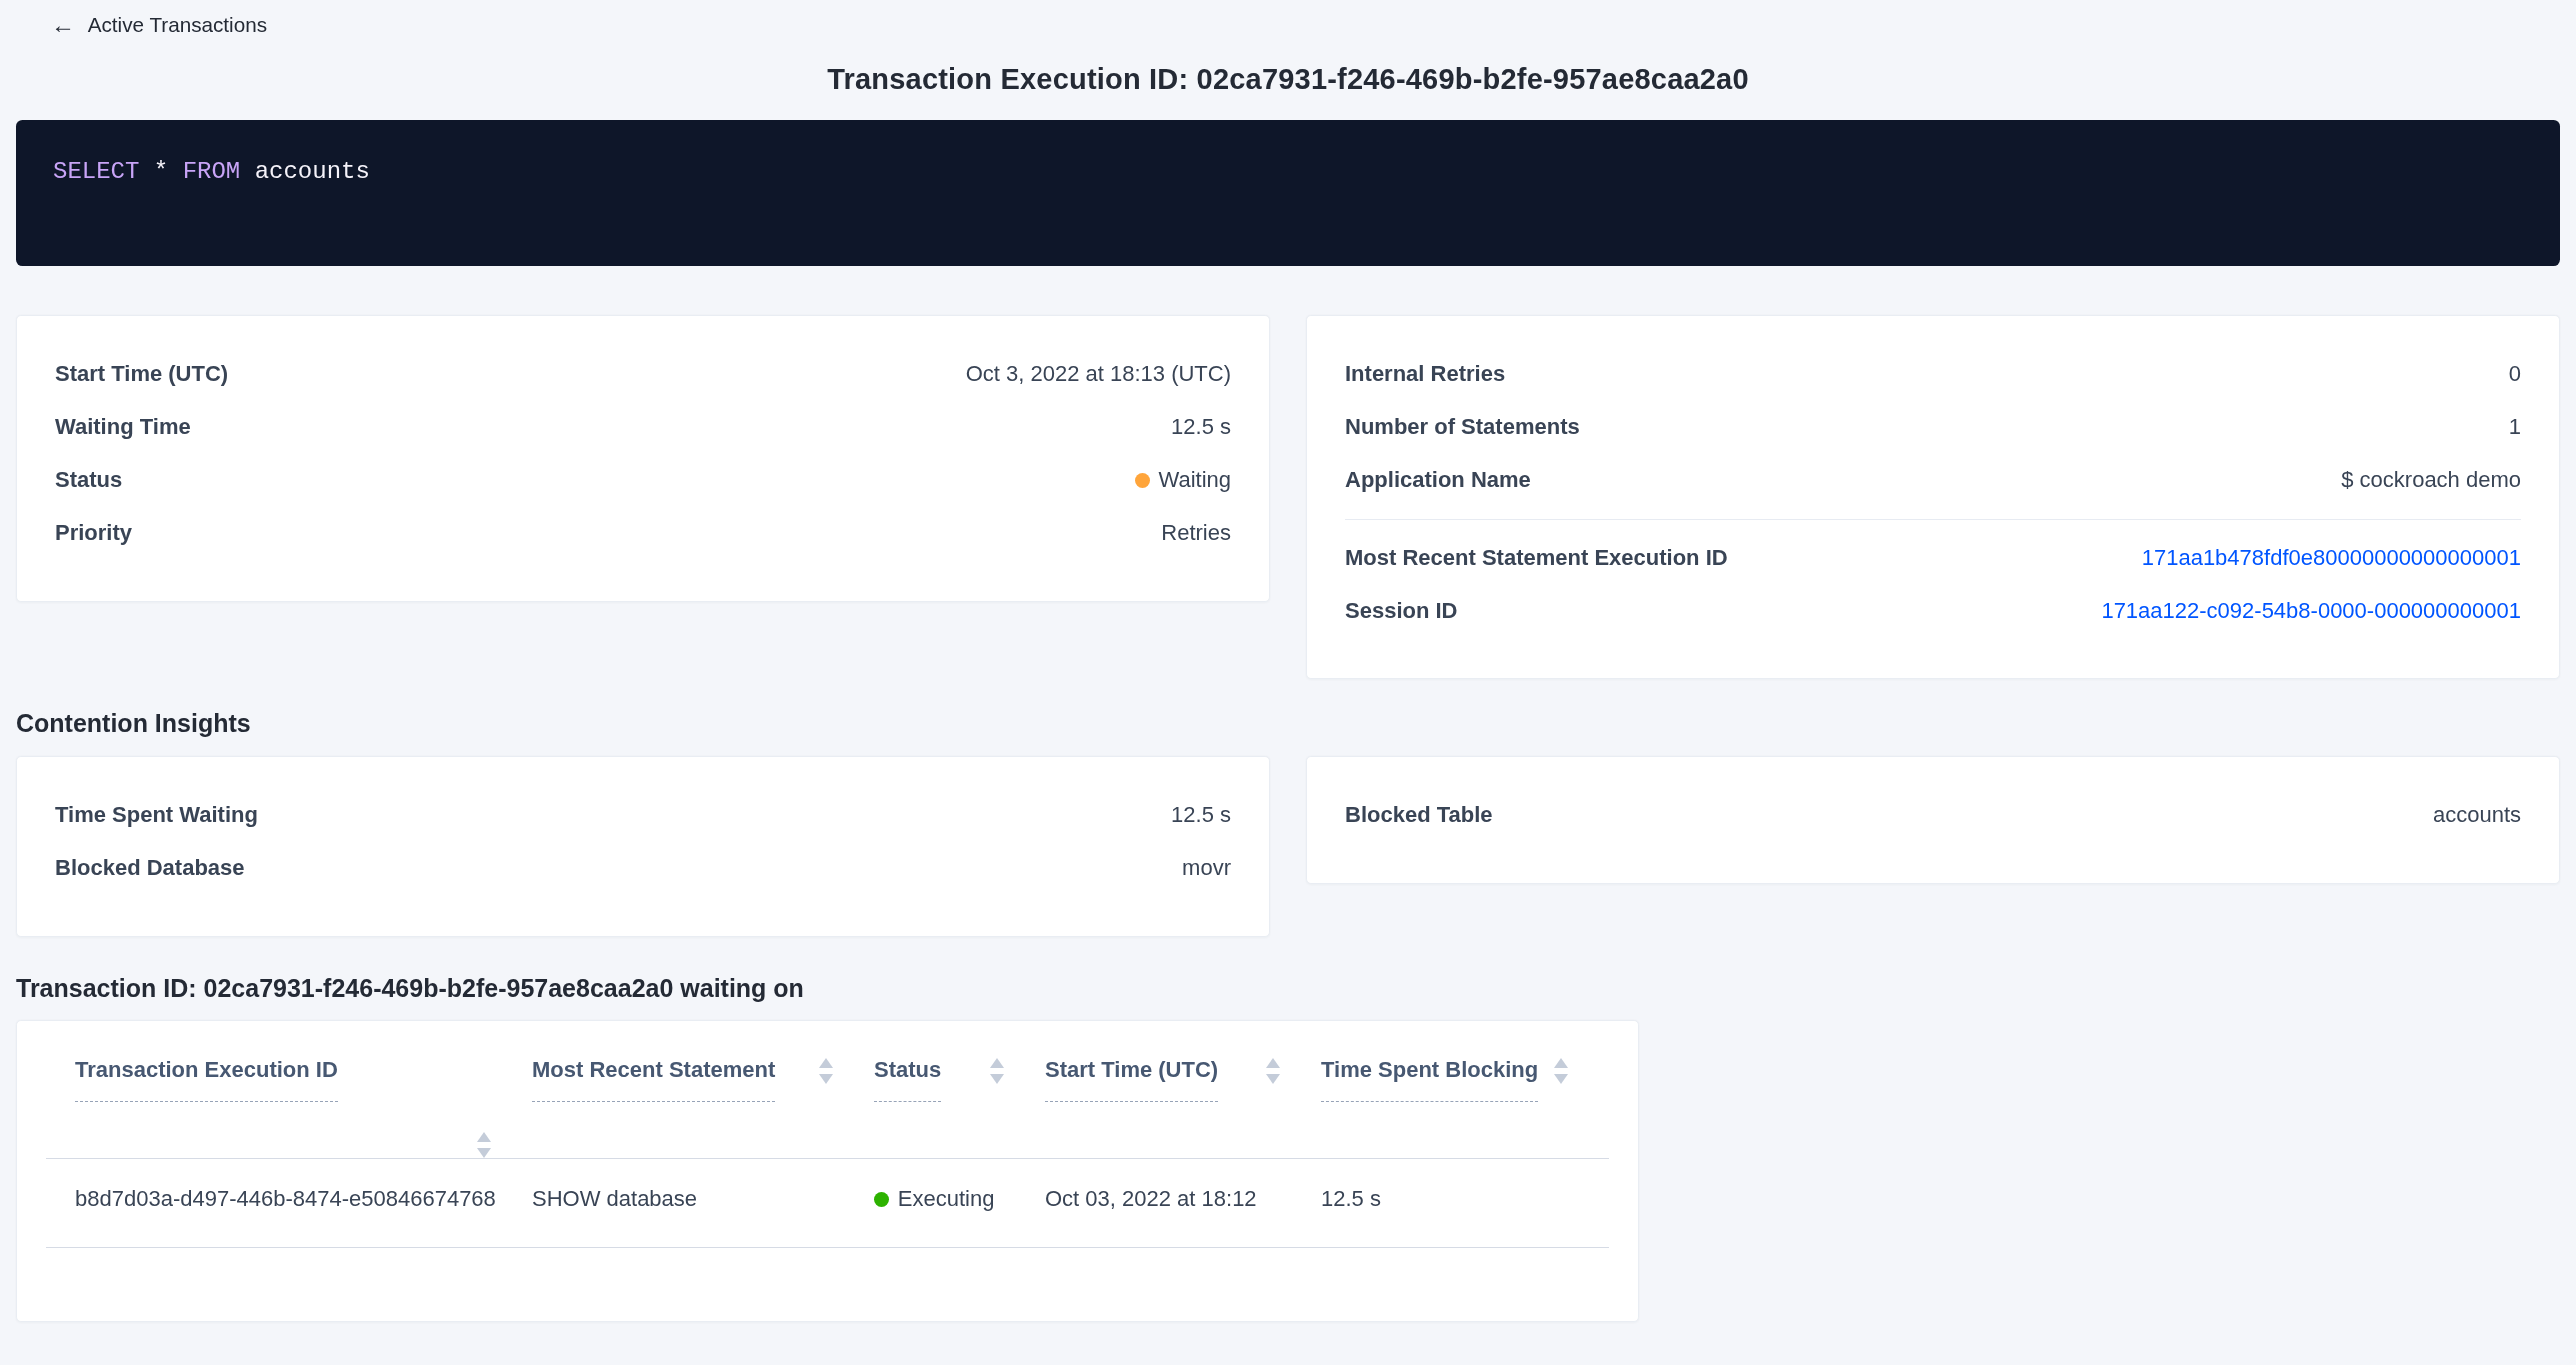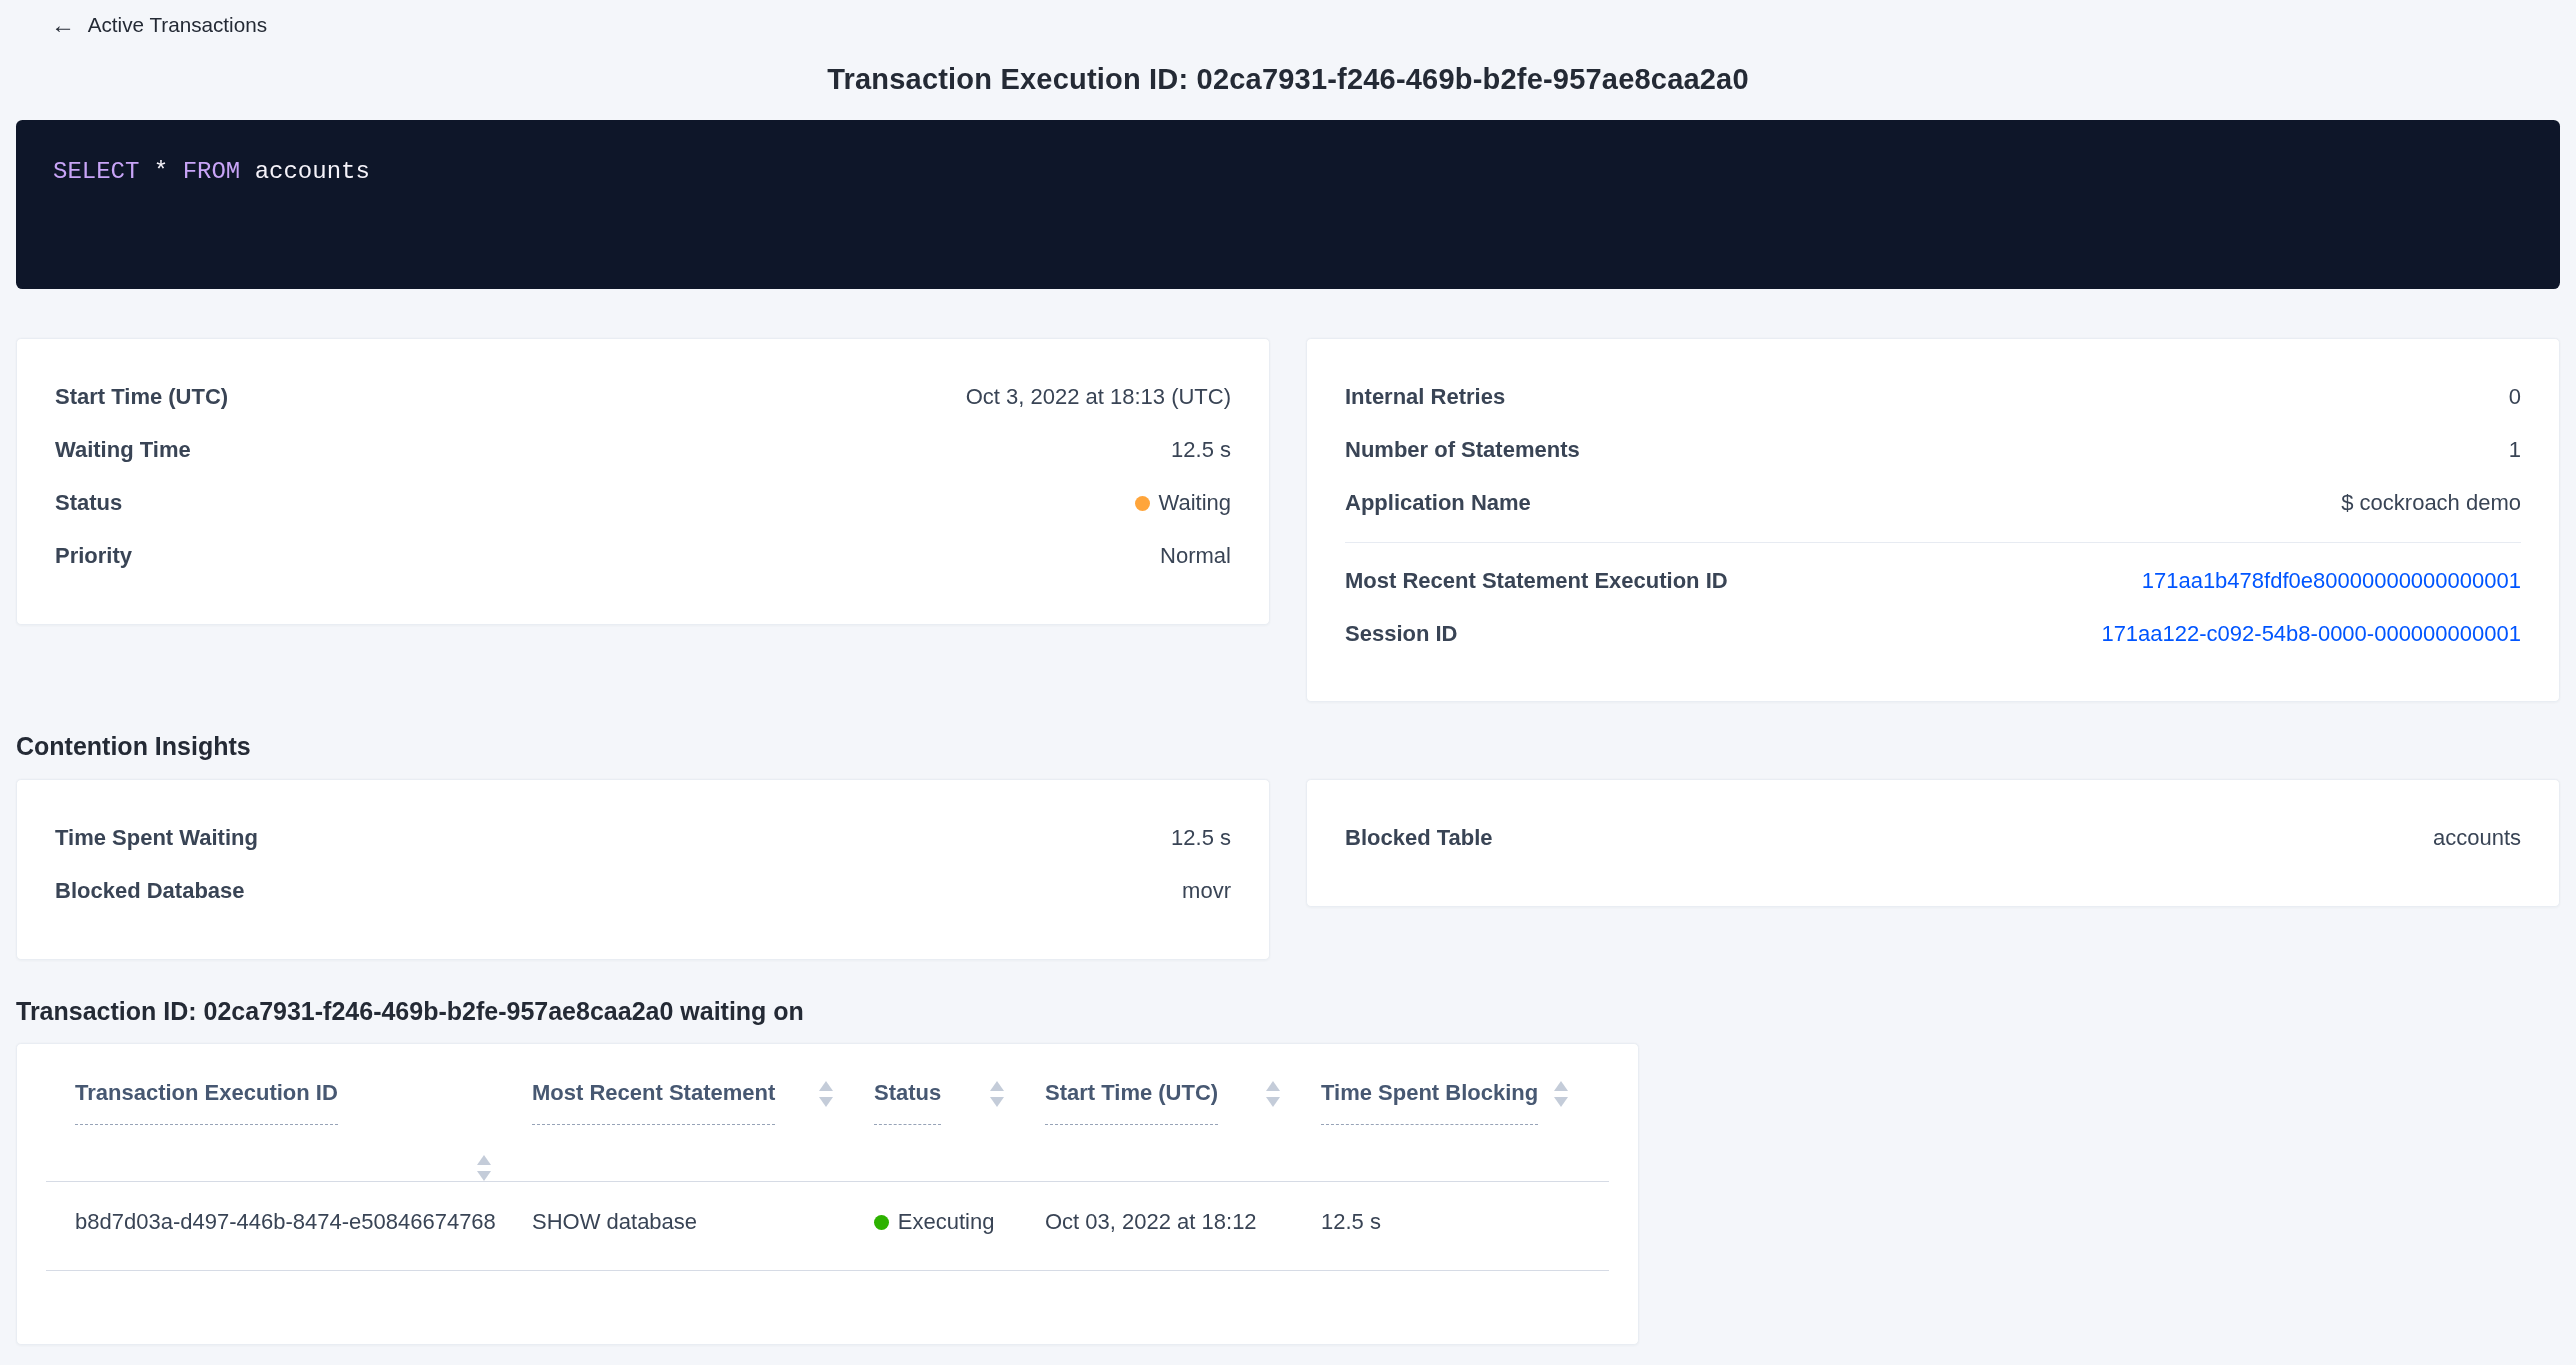--- a/index.html
+++ b/index.html
@@ -21,21 +21,21 @@
   .back-arrow { font-size: 24px; line-height: 24px; color: var(--title_color, #242a35); }
 
   
   h1.title {
     margin: 24px 0 12px 0; font-size: 29px; font-weight: bold;
     color: var(--title_color, #242a35); letter-spacing: 0.2px; text-align: center;
   }
 
   
   .sqlbox {
-    margin-top: 24px; height: 169px; border-radius: 6.4px;
+    margin-top: 24px; height: 146px; border-radius: 6.4px;
     background: var(--sql_bg, #0e1629);
     padding: 38px 37px;
   }
   .sqlbox code {
     font-family: "Liberation Mono", "DejaVu Sans Mono", monospace;
     font-size: 24px; color: var(--sql_text, #f5f3fa); white-space: pre;
   }
   .sqlbox .kw { color: var(--sql_kw, #c8a4f7); }
 
   
@@ -124,21 +124,21 @@
       <div class="kv">
         <span class="kv-label">Waiting Time</span>
         <span class="kv-value">12.5 s</span>
       </div>
       <div class="kv">
         <span class="kv-label">Status</span>
         <span class="kv-value"><span class="dot dot--waiting"></span><span>Waiting</span></span>
       </div>
       <div class="kv">
         <span class="kv-label">Priority</span>
-        <span class="kv-value">Normal</span>
+        <span class="kv-value">Retries</span>
       </div>
     </div>
 
     <div class="card">
       <div class="kv">
         <span class="kv-label">Internal Retries</span>
         <span class="kv-value">0</span>
       </div>
       <div class="kv">
         <span class="kv-label">Number of Statements</span>

